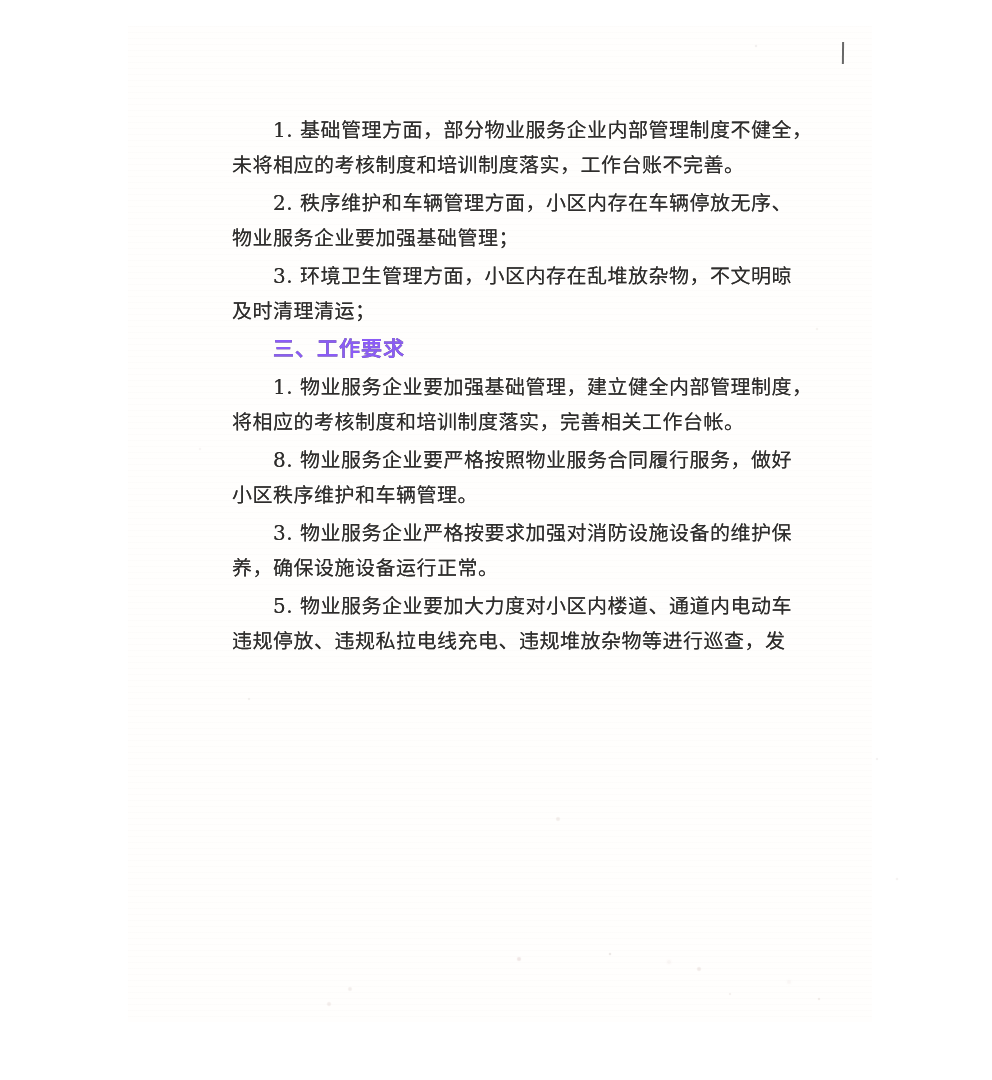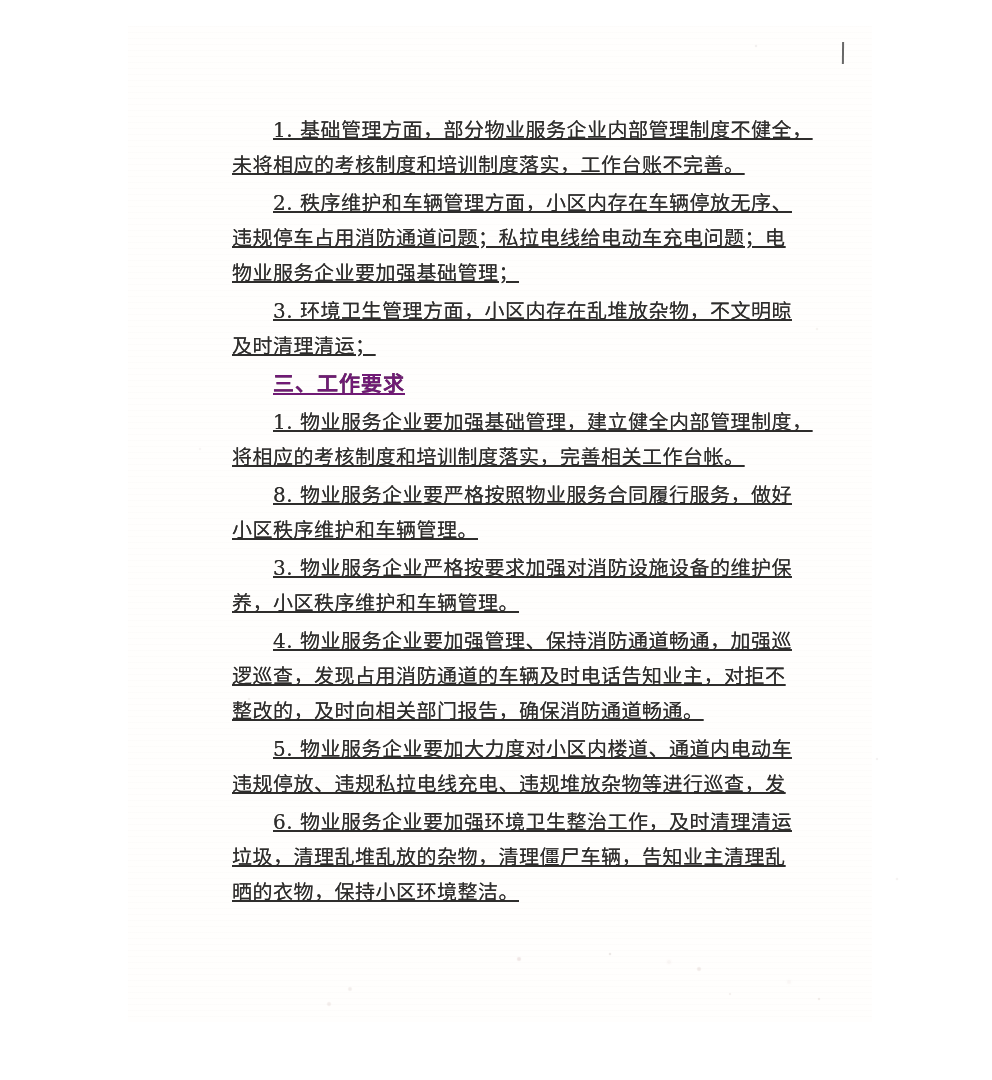--- a/index.html
+++ b/index.html
@@ -58,76 +58,64 @@
     left:232px;top:113px;width:600px;
     color:#2e2d2c;
   }
   .para{margin:0 0 3px 0;}
   .line{
     white-space:nowrap;
     font-size:20px;
     line-height:35px;
     letter-spacing:0.5px;
     text-shadow:0 0 0.6px rgba(60,58,55,0.85);
-    text-decoration:underline;
   }
   .para .line.first{padding-left:41px;}
   .para.heading .line{
     font-family:"DejaVu Sans","Liberation Sans",sans-serif;
     font-weight:bold;
     font-size:21px;
-    color:#701a75;
+    color:#8b5cf6;
     letter-spacing:1px;
   }
 </style>
 </head>
 <body>
 
 <div class="scan-area">
   <div class="speckles"></div>
 </div>
 
 <div class="edge-mark"></div>
 
 <div class="textblock" id="textblock">
     <div class="para body">
       <div class="line first">1. 基础管理方面，部分物业服务企业内部管理制度不健全，</div>
       <div class="line">未将相应的考核制度和培训制度落实，工作台账不完善。</div>
     </div>
     <div class="para body">
       <div class="line first">2. 秩序维护和车辆管理方面，小区内存在车辆停放无序、</div>
-      <div class="line">违规停车占用消防通道问题；私拉电线给电动车充电问题；电</div>
       <div class="line">物业服务企业要加强基础管理；</div>
     </div>
     <div class="para body">
       <div class="line first">3. 环境卫生管理方面，小区内存在乱堆放杂物，不文明晾</div>
       <div class="line">及时清理清运；</div>
     </div>
     <div class="para heading">
       <div class="line first">三、工作要求</div>
     </div>
     <div class="para body">
       <div class="line first">1. 物业服务企业要加强基础管理，建立健全内部管理制度，</div>
       <div class="line">将相应的考核制度和培训制度落实，完善相关工作台帐。</div>
     </div>
     <div class="para body">
       <div class="line first">8. 物业服务企业要严格按照物业服务合同履行服务，做好</div>
       <div class="line">小区秩序维护和车辆管理。</div>
     </div>
     <div class="para body">
       <div class="line first">3. 物业服务企业严格按要求加强对消防设施设备的维护保</div>
-      <div class="line">养，小区秩序维护和车辆管理。</div>
-    </div>
-    <div class="para body">
-      <div class="line first">4. 物业服务企业要加强管理、保持消防通道畅通，加强巡</div>
-      <div class="line">逻巡查，发现占用消防通道的车辆及时电话告知业主，对拒不</div>
-      <div class="line">整改的，及时向相关部门报告，确保消防通道畅通。</div>
+      <div class="line">养，确保设施设备运行正常。</div>
     </div>
     <div class="para body">
       <div class="line first">5. 物业服务企业要加大力度对小区内楼道、通道内电动车</div>
       <div class="line">违规停放、违规私拉电线充电、违规堆放杂物等进行巡查，发</div>
     </div>
-    <div class="para body">
-      <div class="line first">6. 物业服务企业要加强环境卫生整治工作，及时清理清运</div>
-      <div class="line">垃圾，清理乱堆乱放的杂物，清理僵尸车辆，告知业主清理乱</div>
-      <div class="line">晒的衣物，保持小区环境整洁。</div>
-    </div>
   </div>
 
 </body></html>

